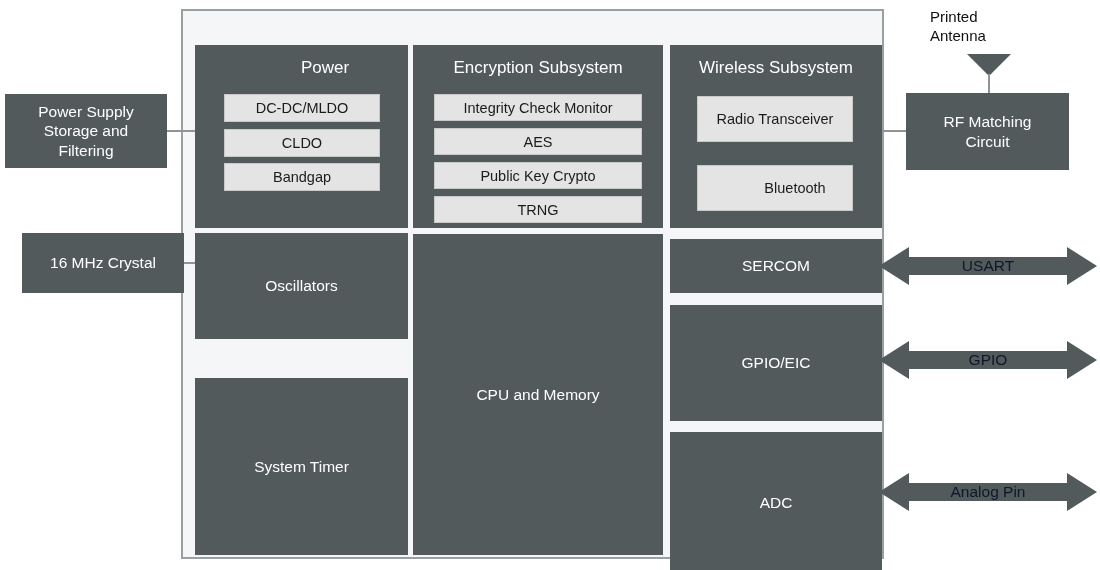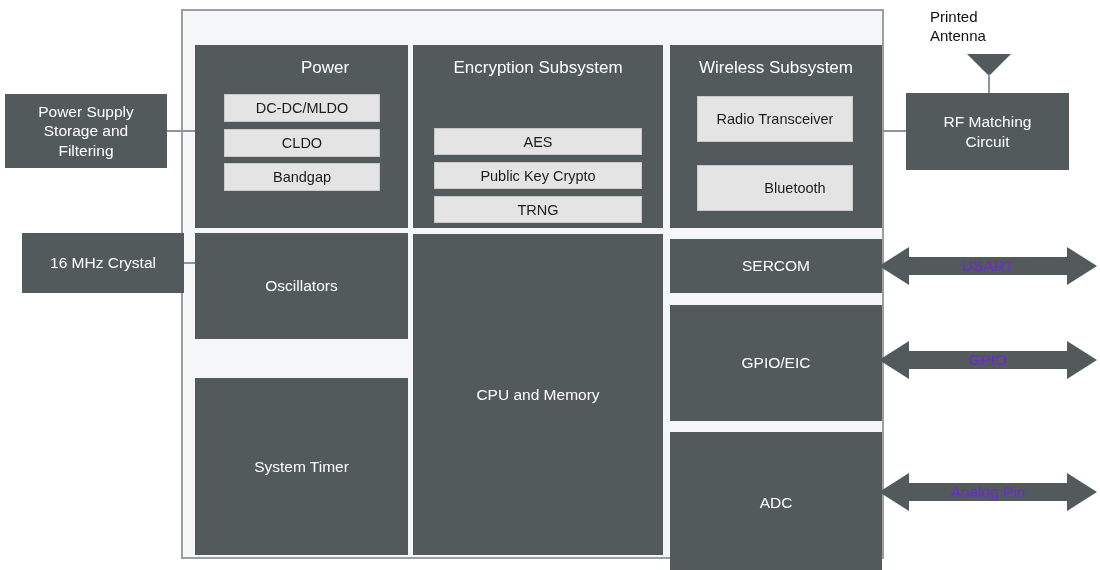--- a/index.html
+++ b/index.html
@@ -110,21 +110,21 @@
     height: 42px;
   }
   .arrow svg { display: block; }
   .arrow-label {
     position: absolute;
     left: 0;
     right: 0;
     top: 50%;
     transform: translateY(-52%);
     text-align: center;
-    color: #6d28d9;
+    color: #0f172a;
     font-size: 15.5px;
     pointer-events: none;
   }
 </style>
 </head>
 <body>
 
 <div id="canvas">
 
   <div id="chip"></div>
@@ -150,20 +150,21 @@
   <div class="grp" style="left:195px; top:45px; width:213px; height:183px;">
     <div class="grp-title" style="top:13px;padding-left:47px;">Power</div>
   </div>
   <div class="subblk" style="left:224px; top:94px; width:156px; height:28px;">DC-DC/MLDO</div>
   <div class="subblk" style="left:224px; top:129px; width:156px; height:28px;">CLDO</div>
   <div class="subblk" style="left:224px; top:163px; width:156px; height:28px;">Bandgap</div>
 
   <div class="grp" style="left:413px; top:45px; width:250px; height:183px;">
     <div class="grp-title" style="top:13px;">Encryption Subsystem</div>
   </div>
+  <div class="subblk" style="left:434px; top:94px; width:208px; height:27px;">Integrity Check Monitor</div>
   <div class="subblk" style="left:434px; top:128px; width:208px; height:27px;">AES</div>
   <div class="subblk" style="left:434px; top:162px; width:208px; height:27px;">Public Key Crypto</div>
   <div class="subblk" style="left:434px; top:196px; width:208px; height:27px;">TRNG</div>
 
   <div class="grp" style="left:670px; top:45px; width:212px; height:183px;">
     <div class="grp-title" style="top:13px;">Wireless Subsystem</div>
   </div>
   <div class="subblk" style="left:697px; top:96px; width:156px; height:46px;">Radio Transceiver</div>
   <div class="subblk" style="left:697px; top:165px; width:156px; height:46px;padding-left:40px;">Bluetooth</div>
 

